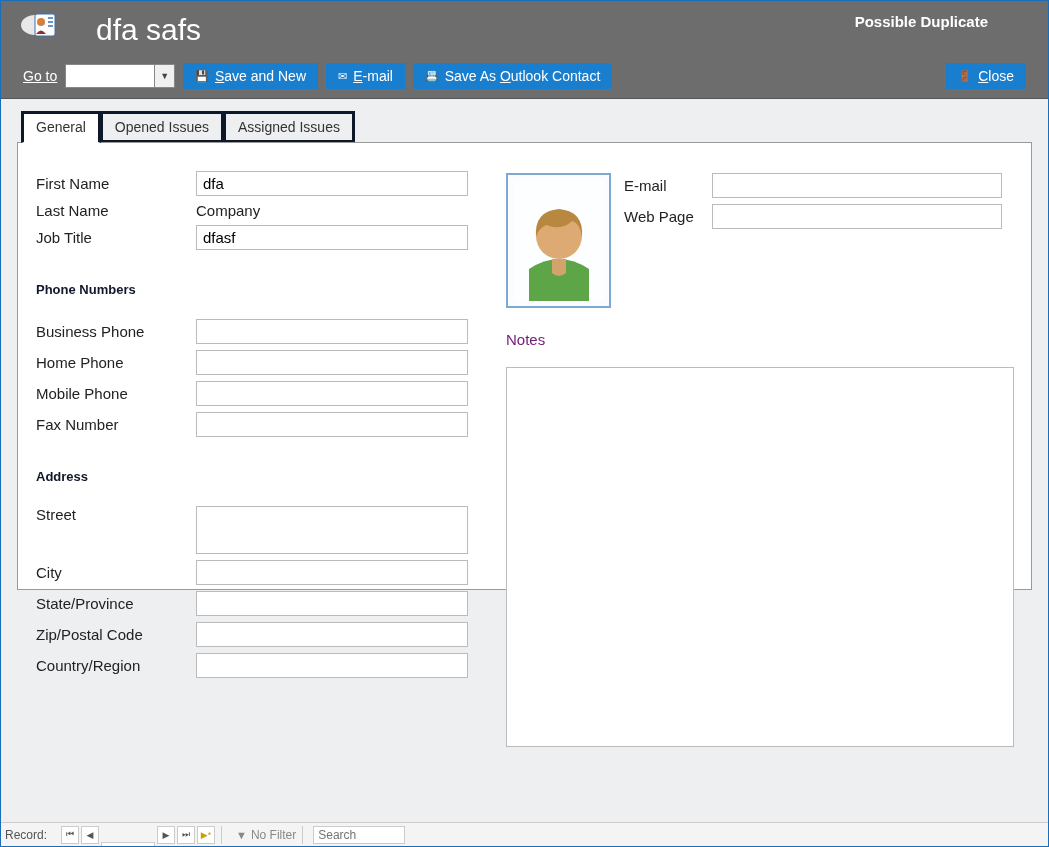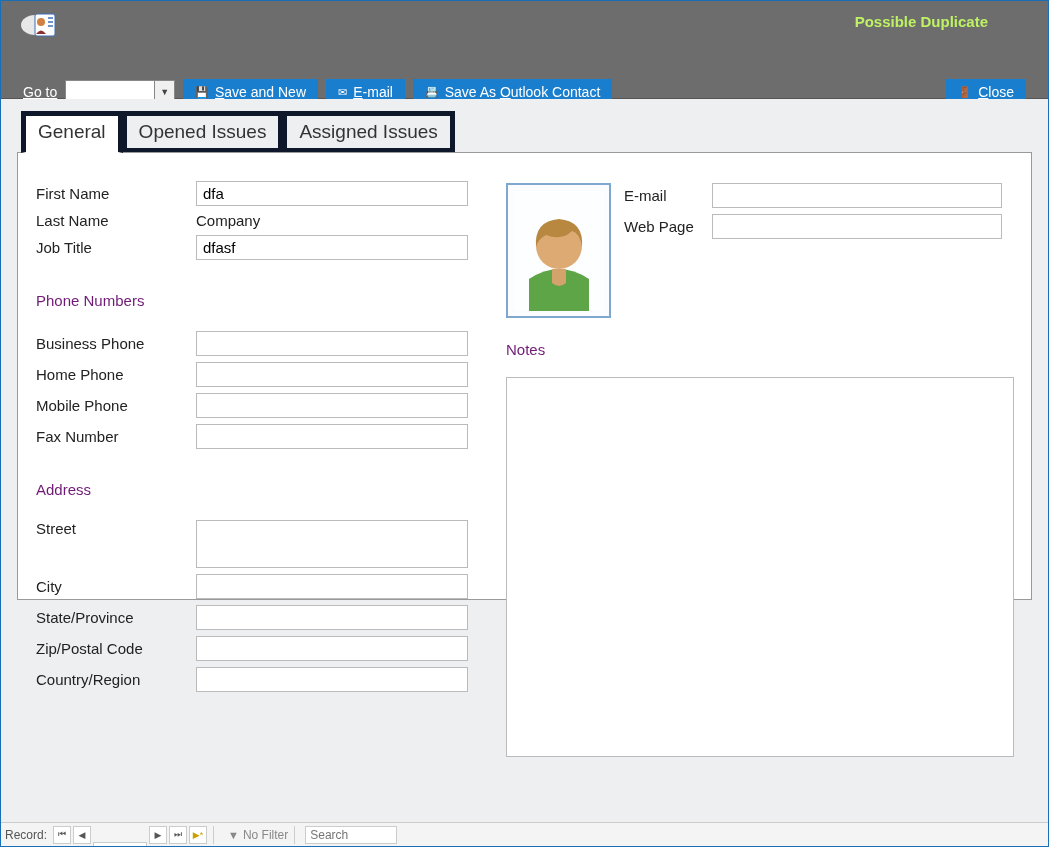--- a/index.html
+++ b/index.html
@@ -34,33 +34,32 @@
       left: 95px;
       top: 12px;
       color: #fff;
       font-size: 30px;
       font-weight: 300;
     }
     .duplicate-warning {
       position: absolute;
       right: 60px;
       top: 12px;
-      color: #bef264;
+      color: #ffffff;
       font-weight: bold;
       font-size: 15px;
     }
     .toolbar {
       position: absolute;
       left: 22px;
       top: 62px;
       display: flex;
       align-items: center;
       gap: 8px;
       right: 22px;
-      margin-top: 16px;
     }
     .goto-label {
       color: #fff;
       font-size: 14px;
       text-decoration: underline;
       cursor: pointer;
     }
     .goto-select {
       width: 110px;
       height: 24px;
@@ -113,23 +112,23 @@
       height: calc(100% - 98px - 24px);
       padding: 12px 16px 8px 16px;
       position: relative;
     }
     .tabs {
       display: flex;
       margin-left: 4px;
     }
     .tab {
       background: #edeff0;
-      border: 5px solid #0f172a;
+      border: 3px solid #0f172a;
       padding: 5px 12px;
-      font-size: 19px;
+      font-size: 14px;
       color: #333;
       cursor: pointer;
       margin-right: -1px;
       position: relative;
     }
     .tab.active {
       background: #fff;
       border-bottom: 1px solid #fff;
       z-index: 2;
     }
@@ -156,23 +155,23 @@
       height: 25px;
       padding: 2px 6px;
       font-size: 15px;
       width: 272px;
     }
     .form-grid textarea {
       height: 48px;
       resize: none;
     }
     .section-label {
-      font-weight: normal;
-      font-size: 15px;
-      color: #701a75;
+      font-weight: bold;
+      font-size: 13px;
+      color: #0f172a;
       margin-top: 32px;
       margin-bottom: 22px;
     }
     .right-col {
       position: absolute;
       left: 488px;
       top: 30px;
     }
     .photo-box {
       width: 105px;
@@ -232,21 +231,21 @@
       background: #f4f4f4;
       border-top: 1px solid #ccc;
       display: flex;
       align-items: center;
       font-size: 12px;
       color: #555;
       padding: 0 4px;
       gap: 2px;
     }
     .status-bar .sb-label {
-      margin-right: 4px;
+      margin-right: 12px;
       text-align: right;
     }
     .nav-btn {
       width: 18px;
       height: 18px;
       background: #fff;
       border: 1px solid #ccc;
       display: flex;
       align-items: center;
       justify-content: center;
@@ -295,20 +294,21 @@
     <svg viewBox="0 0 38 28" width="38" height="28">
       <ellipse cx="14" cy="14" rx="14" ry="10" fill="#e8e8e8"></ellipse>
       <rect x="14" y="3" width="20" height="22" rx="2" fill="#fefefe" stroke="#3c6fb5" stroke-width="1"></rect>
       <circle cx="20" cy="11" r="4" fill="#d08040"></circle>
       <path d="M15 23 Q20 16 25 23 Z" fill="#8b3030"></path>
       <line x1="27" y1="7" x2="32" y2="7" stroke="#3c6fb5" stroke-width="1.5"></line>
       <line x1="27" y1="11" x2="32" y2="11" stroke="#3c6fb5" stroke-width="1.5"></line>
       <line x1="27" y1="15" x2="32" y2="15" stroke="#3c6fb5" stroke-width="1.5"></line>
     </svg>
   </div>
+  <div class="header-title">dfa safs</div>
   <div class="duplicate-warning">Possible Duplicate</div>
 
   <div class="toolbar">
     <span class="goto-label"><span class="ul-char">G</span>o to</span>
     <span class="goto-wrap">
       <select class="goto-select"><option></option></select>
       <span class="goto-arrow">▼</span>
     </span>
     <button class="btn">
       <span class="btn-icon">💾</span>

